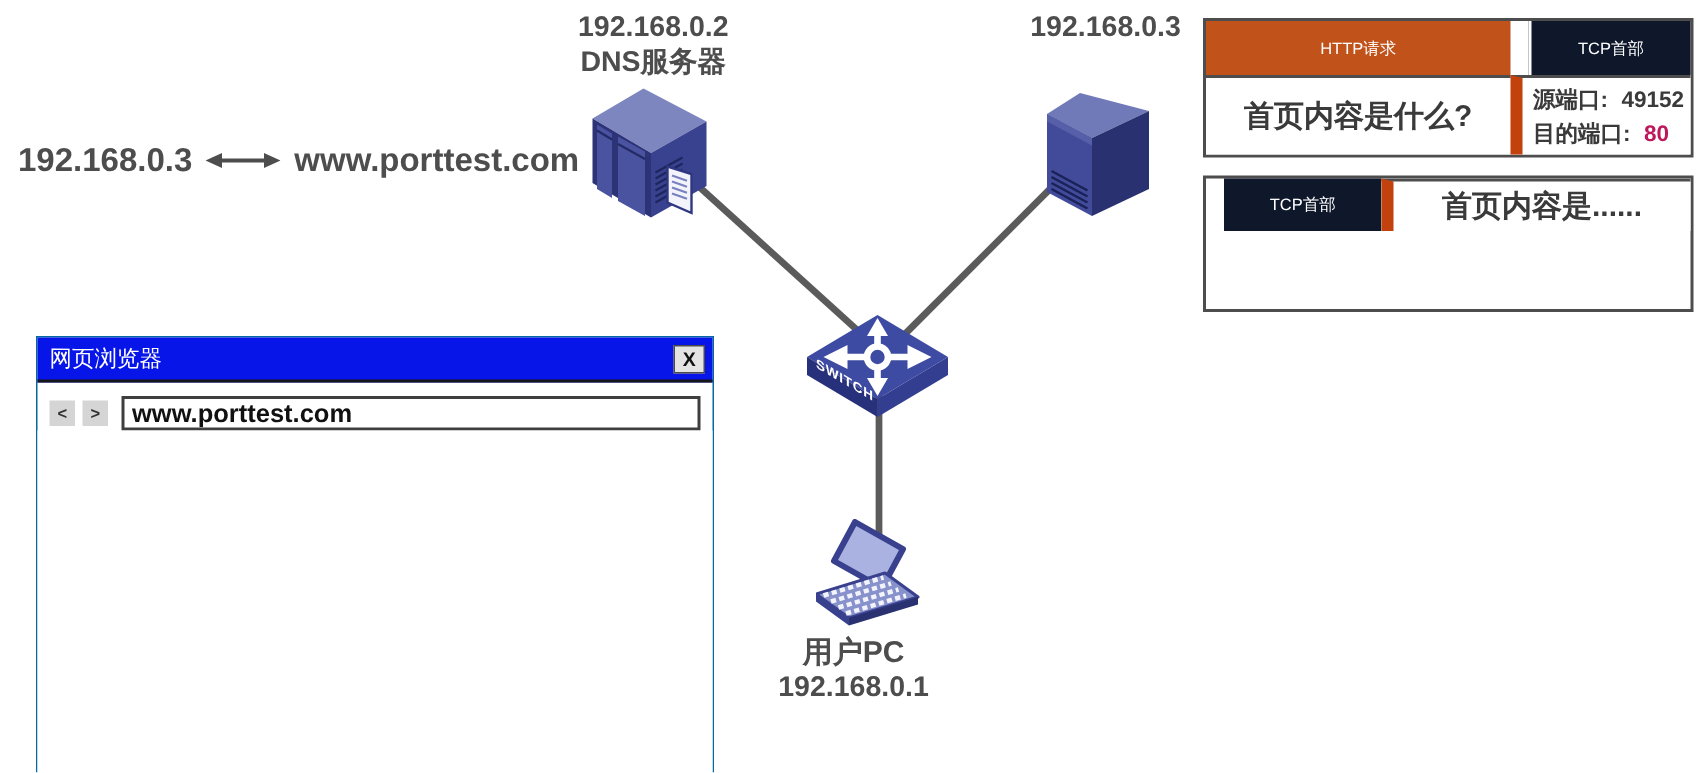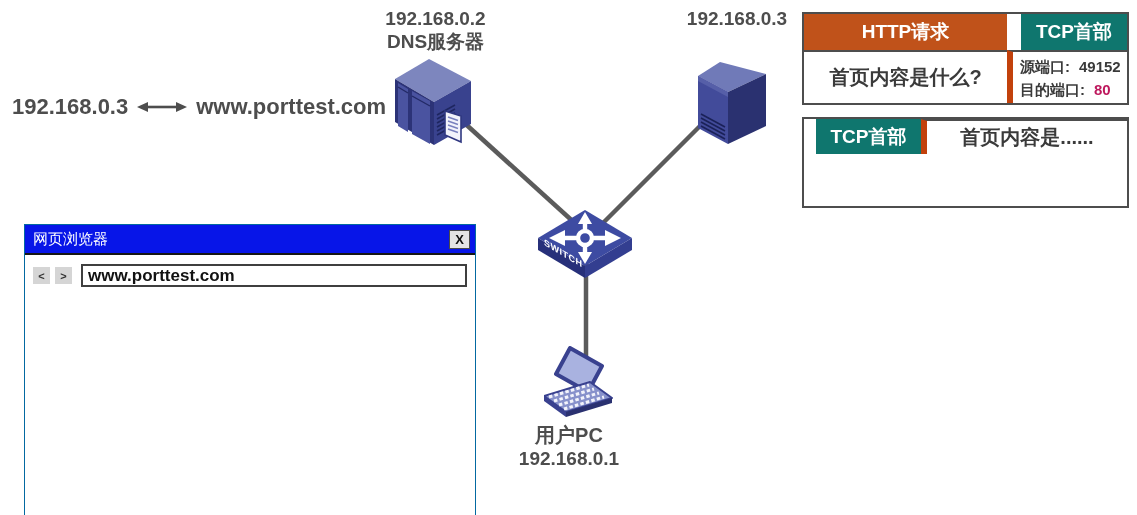--- a/index.html
+++ b/index.html
@@ -35,26 +35,26 @@
              font-weight:bold; display:flex; align-items:center; justify-content:center; }
   #address { flex:1; height:23px; border:2px solid #3F3F3F; margin-left:4px; padding:0 5px;
              font-family:inherit; font-size:17px; font-weight:bold; color:#111; }
   #content-area { flex:1; background:#fff; }
 
   
   .ptable { position:absolute; z-index:3; width:327px; display:grid; border:2px solid #4D4D4D; background:#fff; }
   #req-table  { left:802px; top:12px;  grid-template-columns:203px 1fr; grid-template-rows:36px 53px; }
   #resp-table { left:802px; top:117px; grid-template-columns:117px 1fr; grid-template-rows:35px 52px; }
   .cell { display:flex; align-items:center; justify-content:center; }
-  .th { color:#fff; font-weight:bold; font-size:19px; }
+  .th { color:#fff; font-weight:normal; font-size:11px; }
   .th.orange { background:#C0521A; }
-  .th.blue   { background:#0f766e;margin-left:12px; }
+  .th.blue   { background:#0f172a;margin-left:12px; }
   .th.sep    { border-left:2px solid #ffffff; }
   .td { background:#fff; border-top:2px solid #4D4D4D; font-weight:bold; color:#3A3A3A; }
-  .td.sep { border-left:6px solid #c2410c; }
+  .td.sep { border-left:8px solid #c2410c; }
   .td.msg { font-size:20px; }
   .td.ports { flex-direction:column; align-items:flex-start; justify-content:center;
               padding-left:7px; font-size:15px; line-height:23px; }
   .port-row { white-space:nowrap; }
   .pval { margin-left:9px; }
   .pval.pink { color:#be185d; }
   .pval.g-lg { margin-left:15px; }
   .pval.g-sm { margin-left:4px; }
 </style>
 </head>

